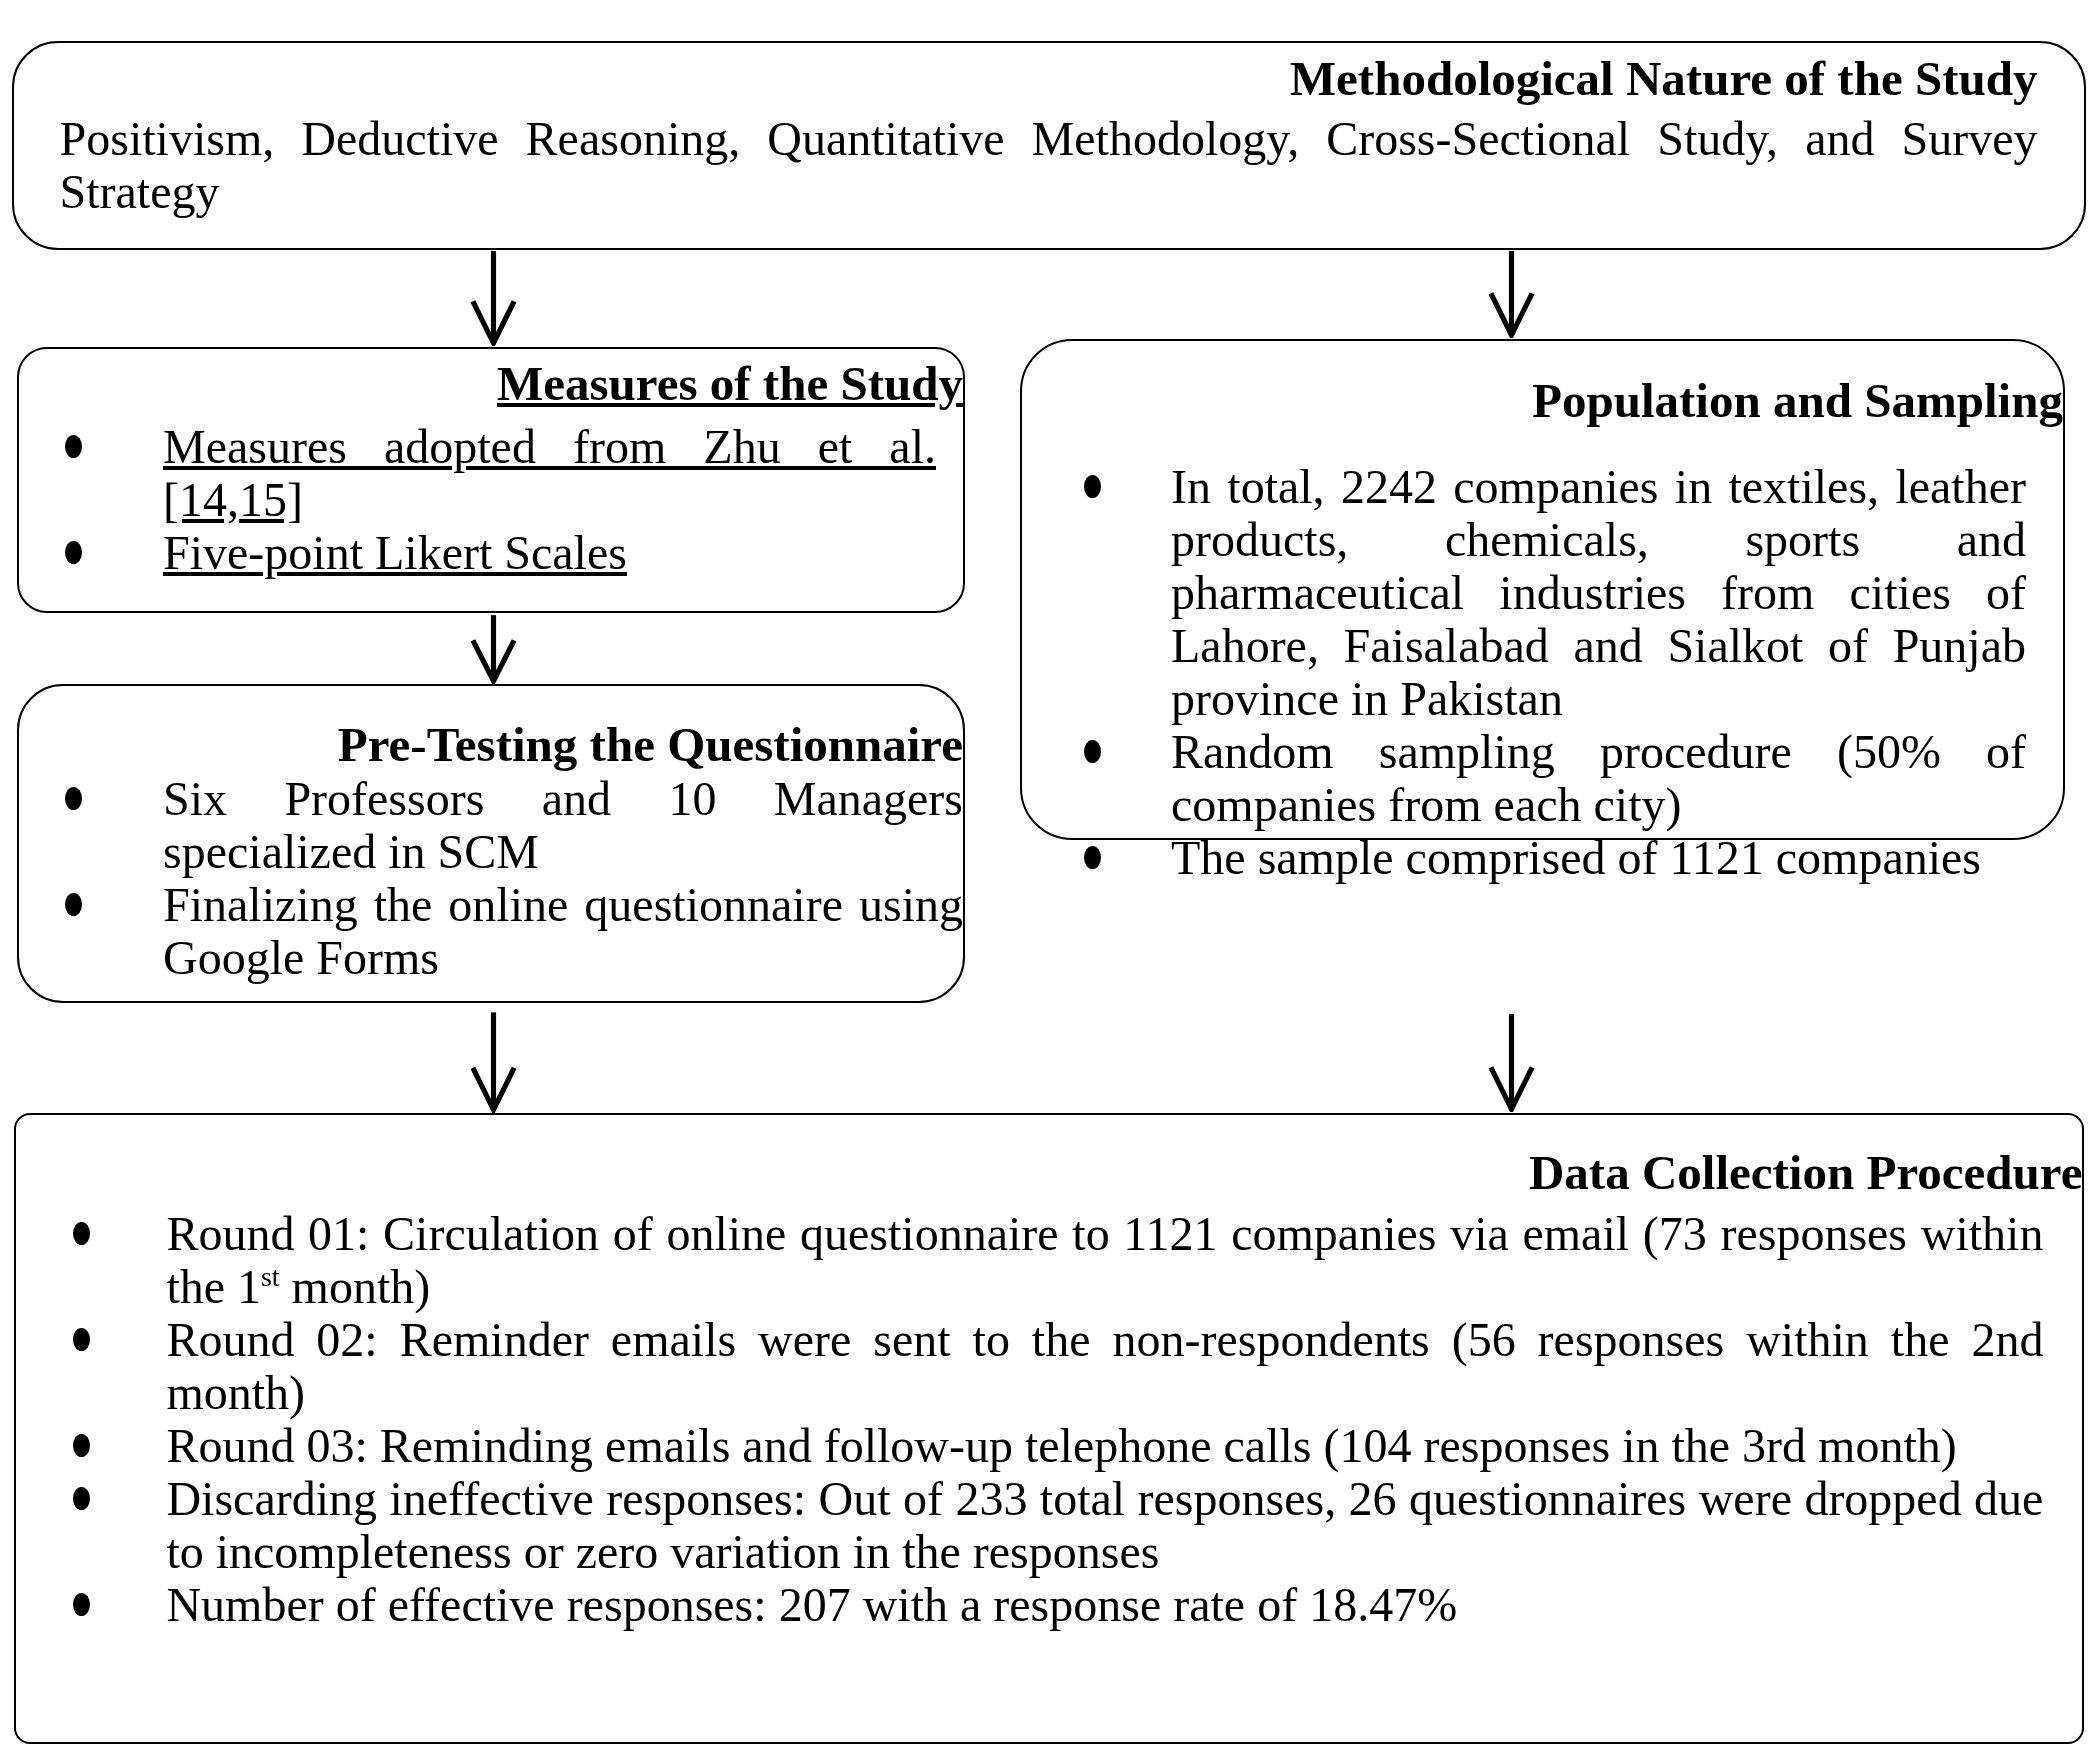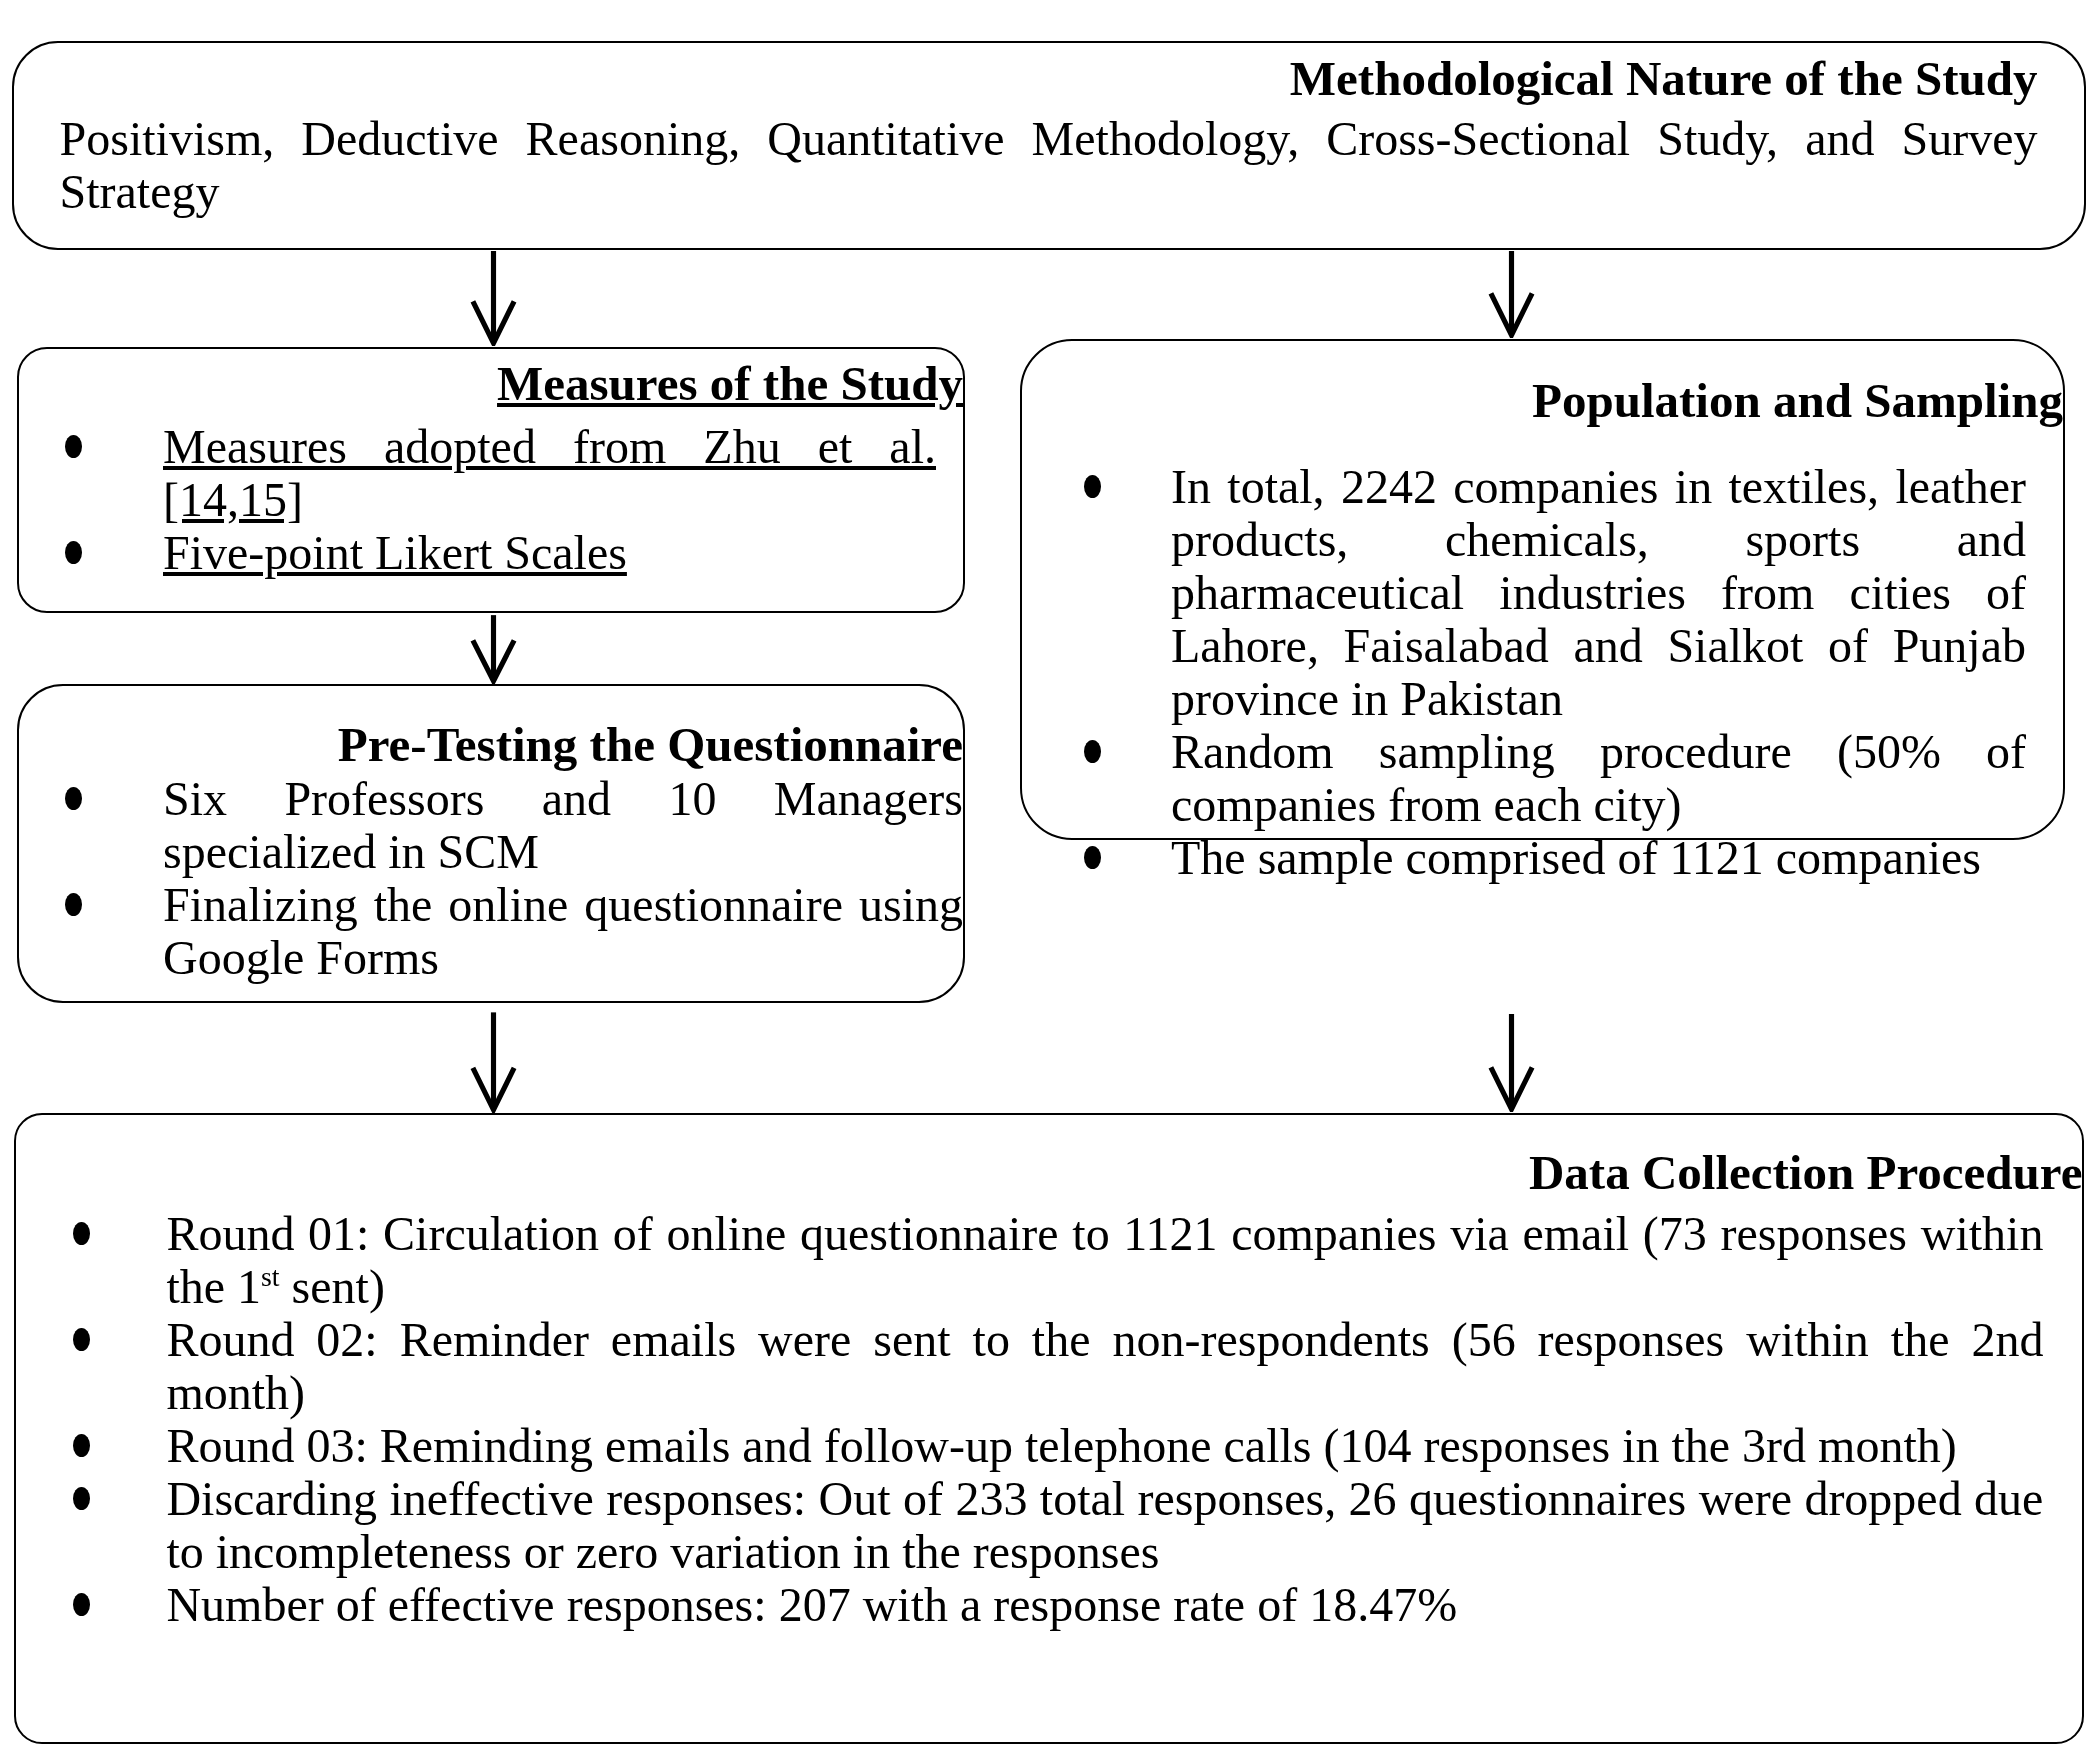--- a/index.html
+++ b/index.html
@@ -87,21 +87,21 @@
     left: 1020px; top: 339px; width: 1045px; height: 501px;
     border-radius: 52px;
     padding-top: 33px;
   }
   .box-population .box-title { margin-bottom: 33px; }
   .box-population li { padding-left: 149px; padding-right: 37px; }
   .box-population .dot { left: 62px; }
 
   .box-datacollection {
     left: 14.4px; top: 1113px; width: 2070px; height: 631px;
-    border-radius: 28px;
+    border-radius: 16px;
     padding-top: 31px;
   }
   .box-datacollection .box-title { margin-bottom: 8px; }
   .box-datacollection li { padding-left: 150px; padding-right: 39px; }
   .box-datacollection .dot { left: 57px; }
 
   .arrow {
     position: absolute;
     display: block;
   }
@@ -193,21 +193,21 @@
     <line x1="48" y1="0" x2="48" y2="165" stroke="#000" stroke-width="9"></line>
     <polyline points="12,93 48,166 84,93" fill="none" stroke="#000" stroke-width="9"></polyline>
   </svg>
 
   <section class="box box-datacollection">
     <h2 class="box-title">Data Collection Procedure</h2>
     <ul class="bullets">
 
         <li>
           <span class="dot"></span>
-          <span class="txt"><span>Round 01: Circulation of online questionnaire to 1121 companies via email (73 responses within the 1</span><sup>st</sup><span> sent)</span></span>
+          <span class="txt"><span>Round 01: Circulation of online questionnaire to 1121 companies via email (73 responses within the 1</span><sup>st</sup><span> month)</span></span>
         </li>
 
         <li>
           <span class="dot"></span>
           <span class="txt"><span>Round 02: Reminder emails were sent to the non-respondents (56 responses within the 2nd month)</span></span>
         </li>
 
         <li>
           <span class="dot"></span>
           <span class="txt"><span>Round 03: Reminding emails and follow-up telephone calls (104 responses in the 3rd month)</span></span>

